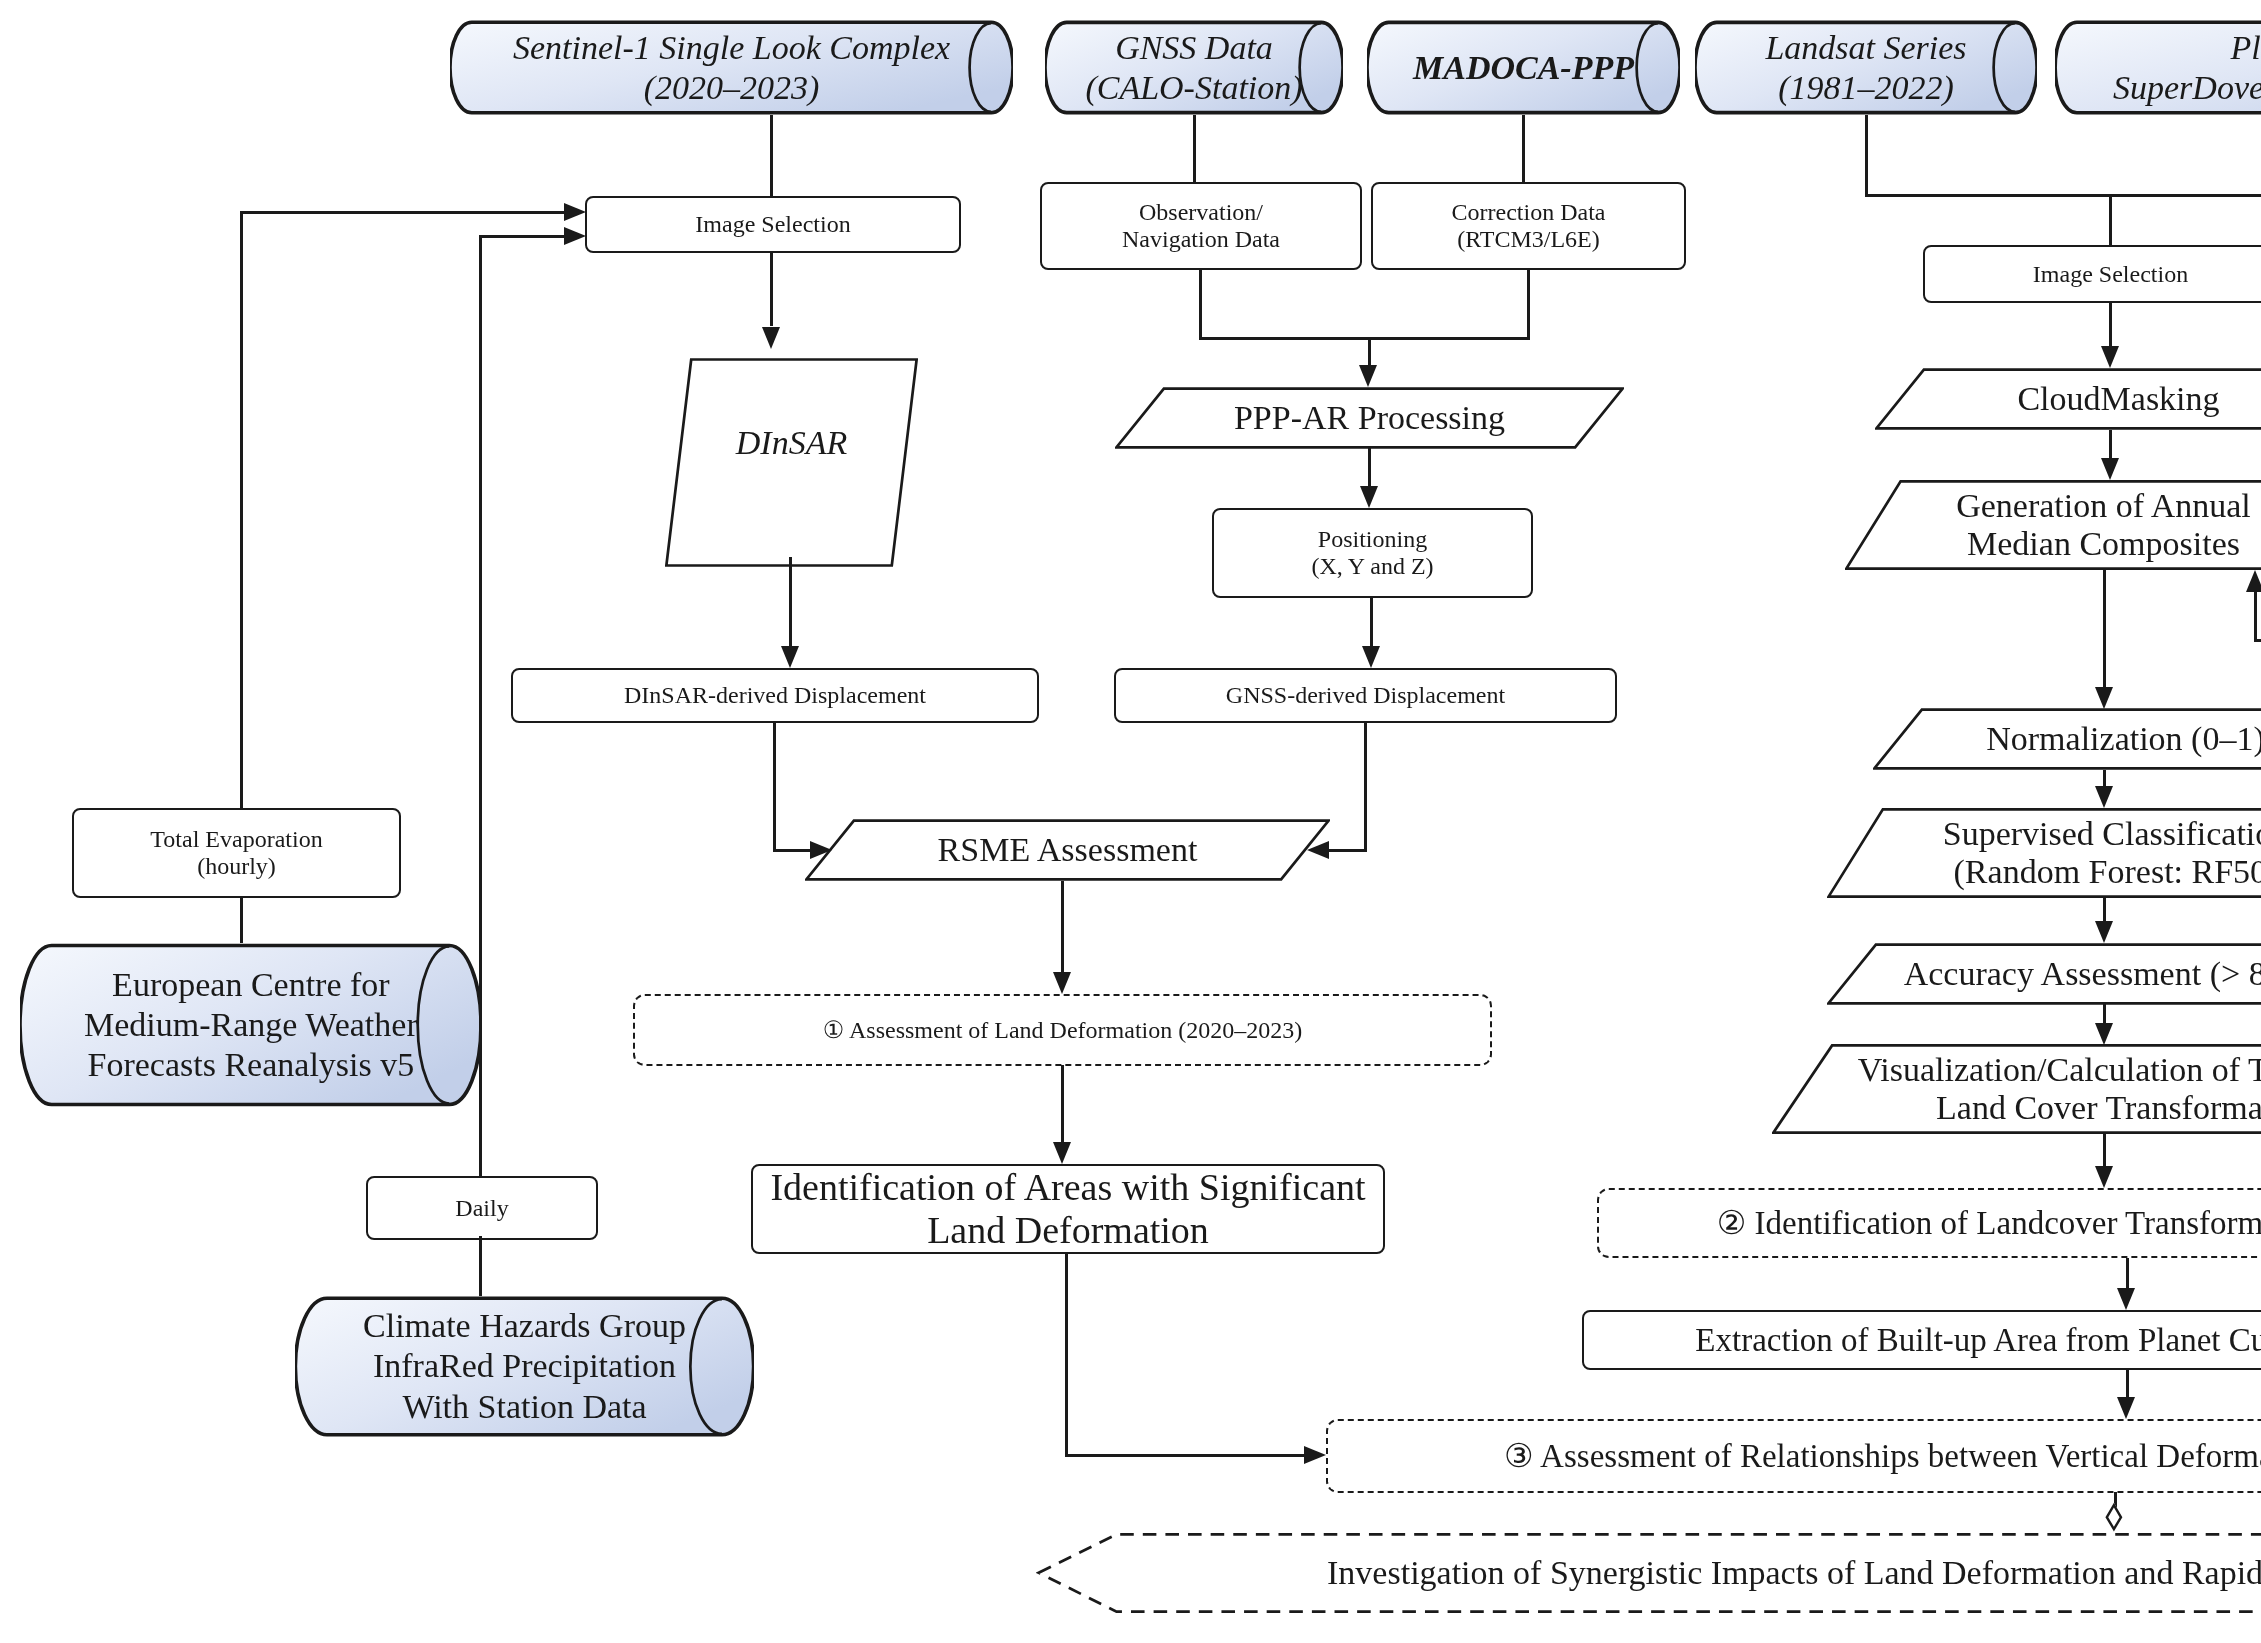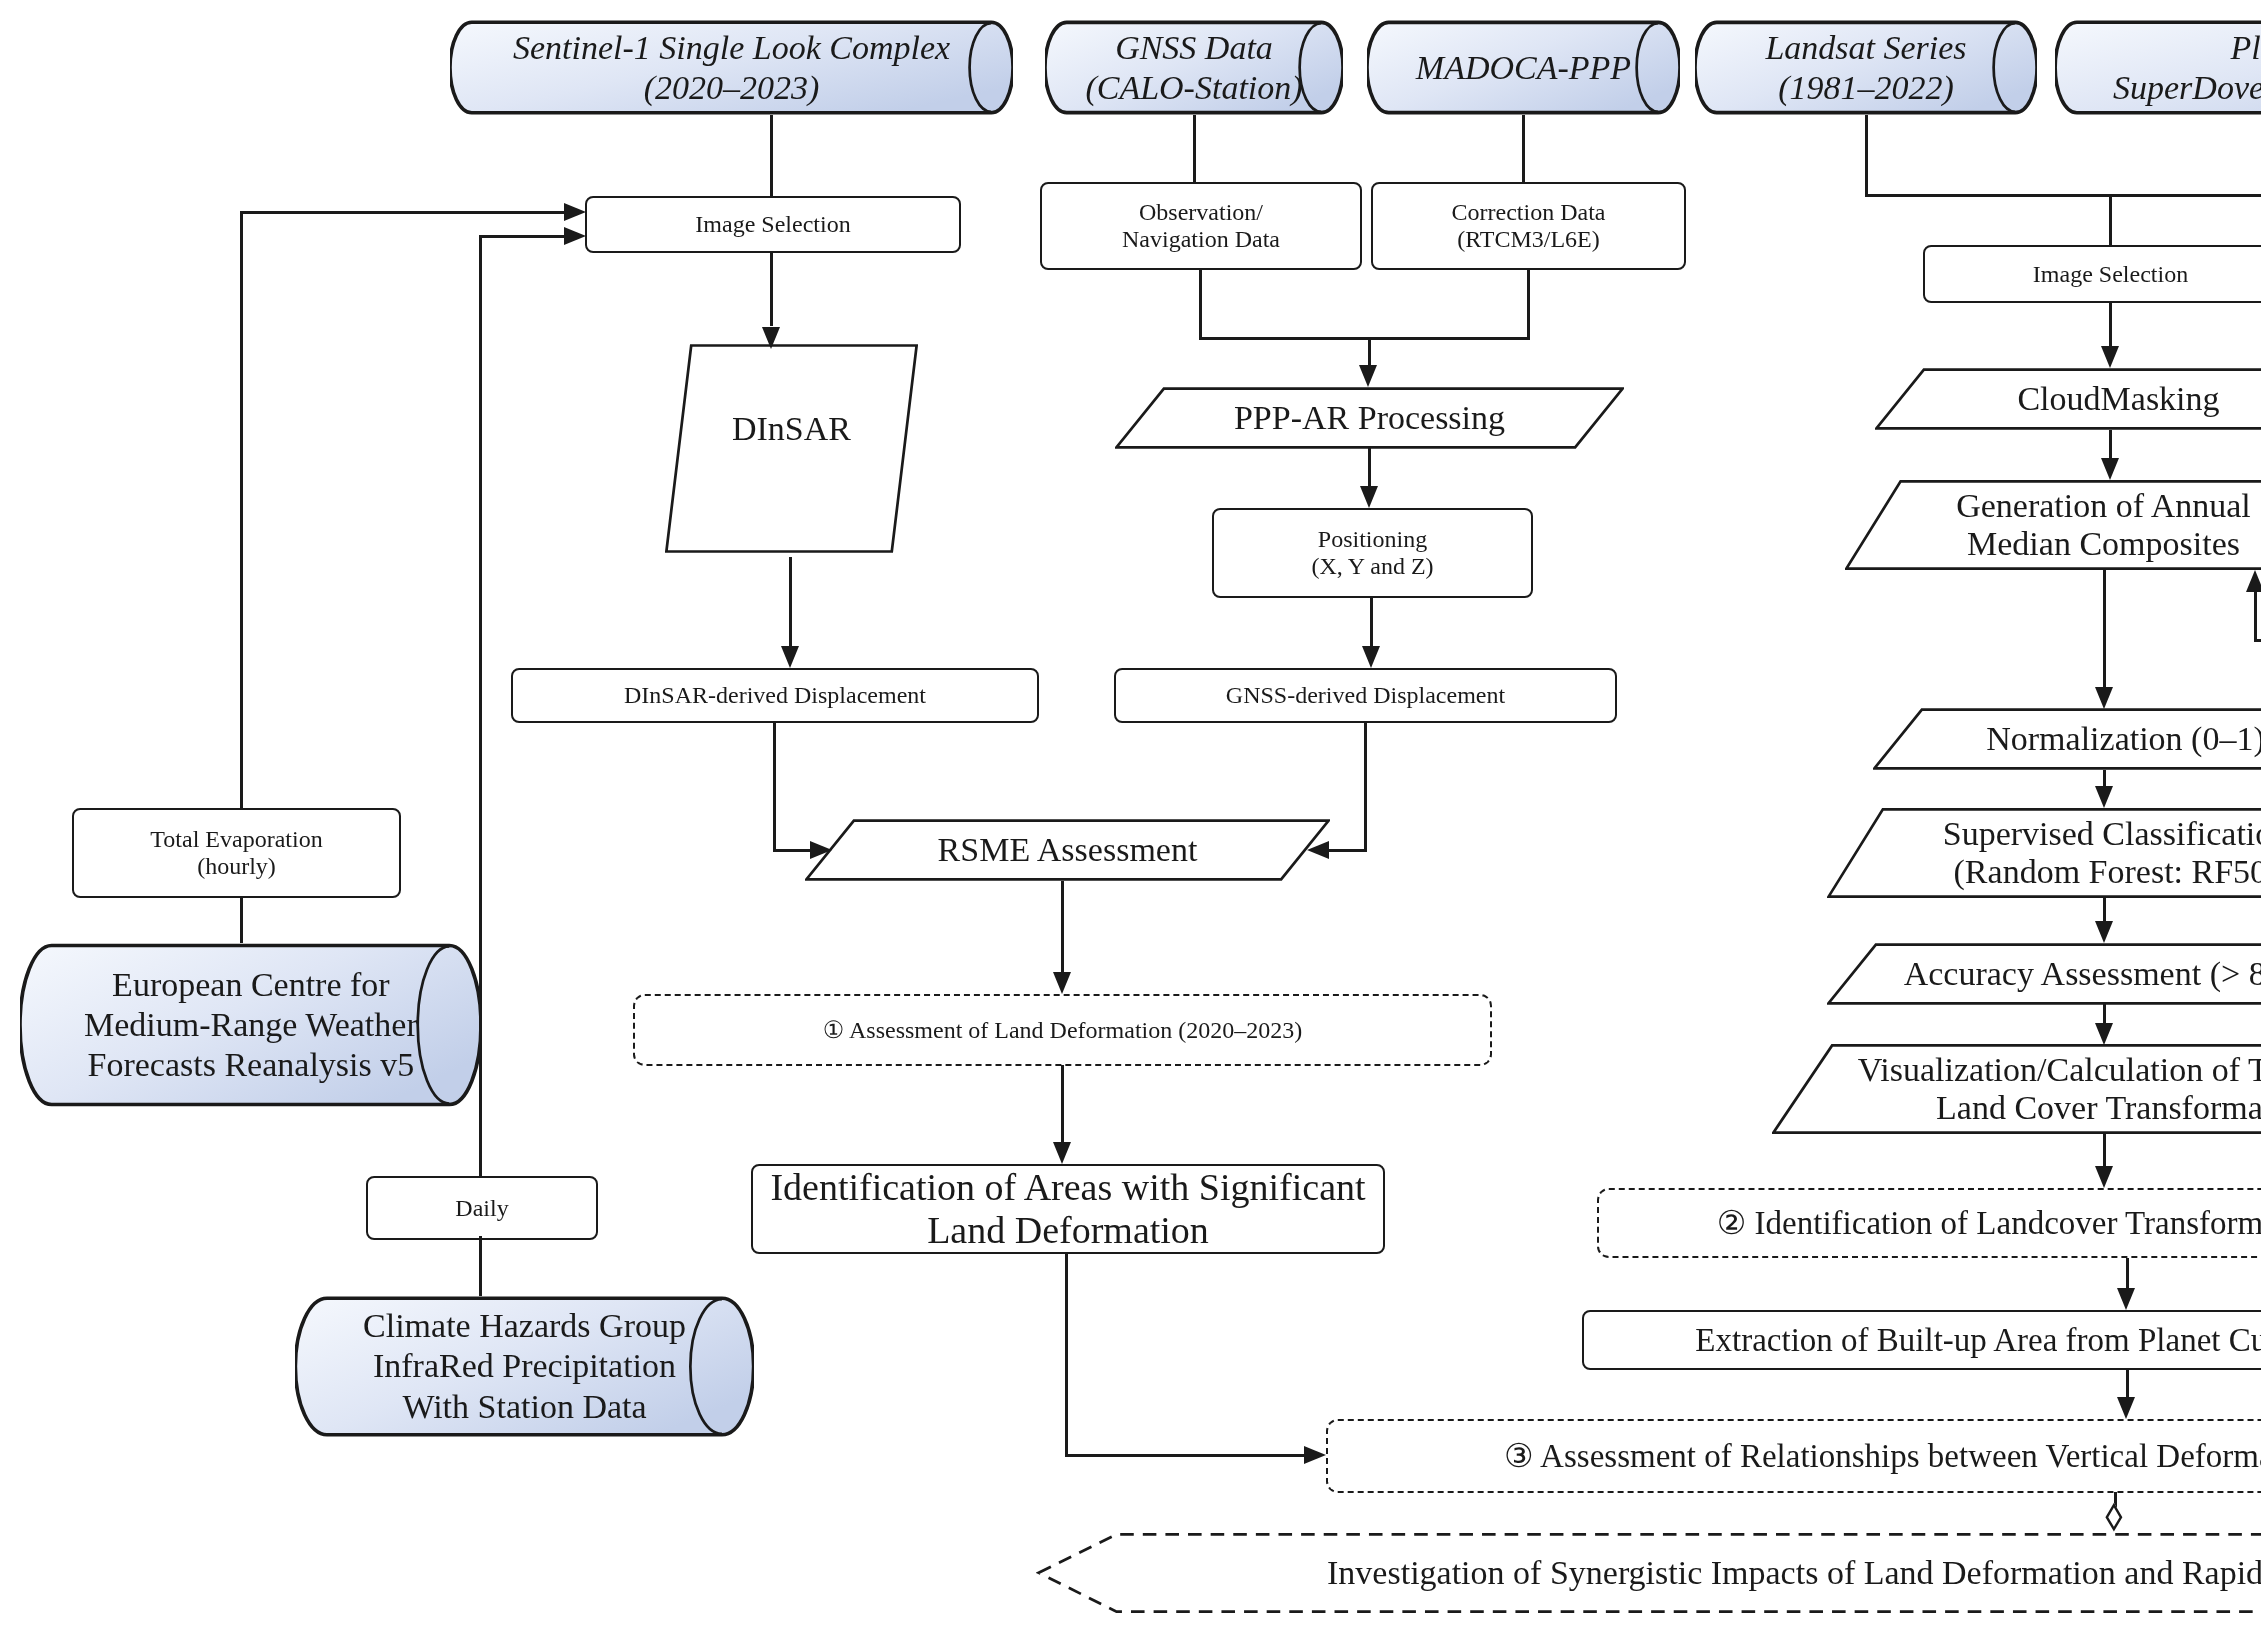--- a/index.html
+++ b/index.html
@@ -72,21 +72,21 @@
     <svg width="298" height="95" viewBox="0 0 660 210">
         <path d="M 48 5 L 612 5 A 48 100 0 0 1 612 205 L 48 205 A 48 100 0 0 1 48 5 Z" fill="url(#cylg)" stroke="#1a1a1a" stroke-width="8"></path>
         <path d="M 612 7 A 48 98 0 0 0 612 203" fill="none" stroke="#1a1a1a" stroke-width="6"></path>
       </svg>
     <div class="lbl it">
         <span>GNSS Data</span>
         <span>(CALO-Station)</span>
       </div>
   </div>
 
-  <div class="cyl" style="left:1367px;top:20.4px;width:313px;height:95px;">
+  <div class="cyl" style="left:1367px;top:20.4px;width:313px;height:95px;font-weight:bold;">
     <svg width="313" height="95" viewBox="0 0 693 210">
         <path d="M 48 5 L 645 5 A 48 100 0 0 1 645 205 L 48 205 A 48 100 0 0 1 48 5 Z" fill="url(#cylg)" stroke="#1a1a1a" stroke-width="8"></path>
         <path d="M 645 7 A 48 98 0 0 0 645 203" fill="none" stroke="#1a1a1a" stroke-width="6"></path>
       </svg>
     <div class="lbl it">
         <span>MADOCA-PPP</span>
       </div>
   </div>
 
   <div class="cyl" style="left:1695px;top:20.4px;width:342px;height:95px;border-radius:17px;">
@@ -108,21 +108,21 @@
     <div class="lbl it">
         <span>Planet Cubesats</span>
         <span>SuperDove (PS-SD) (2020–2023)</span>
       </div>
   </div>
 
   <div class="box" style="left:585px;top:196px;width:376px;height:57px;">
     <span>Image Selection</span>
   </div>
 
-  <div class="para" style="left:665px;top:344px;width:253px;height:170px;">
+  <div class="para" style="left:665px;top:358px;width:253px;height:170px;font-style:italic;">
     <svg width="253" height="209" viewBox="0 0 560 462">
         <polygon points="58,3 557,3 502,459 3,459" fill="#fff" stroke="#1a1a1a" stroke-width="6"></polygon>
       </svg>
     <div class="lbl">
         <span>DInSAR</span>
       </div>
   </div>
 
   <div class="box" style="left:511px;top:668px;width:528px;height:55px;">
     <span>DInSAR-derived Displacement</span>

